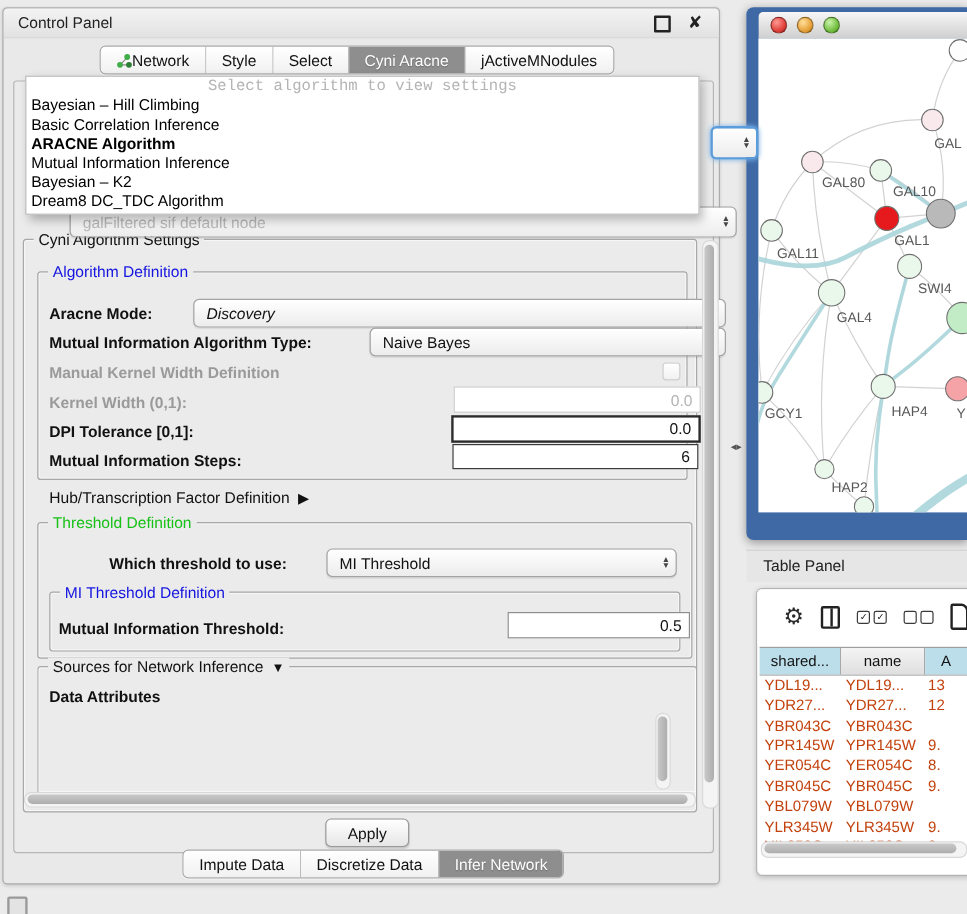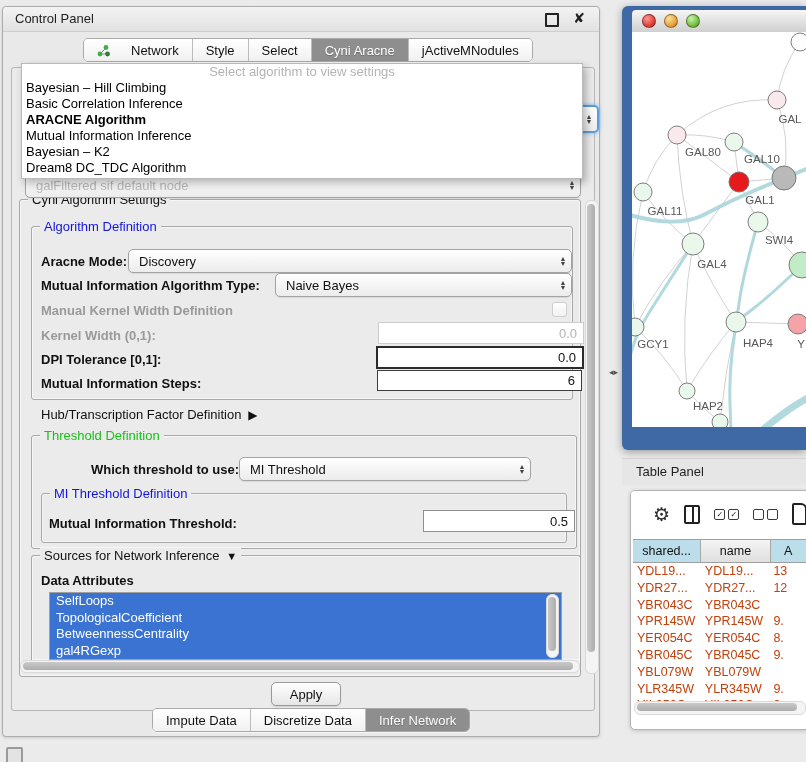--- a/index.html
+++ b/index.html
@@ -13,56 +13,56 @@
          border:1px solid #adadad;border-radius:4px;box-shadow:0 1px 3px rgba(0,0,0,.15);}
   .cp-titlebar{left:0;top:0;right:0;height:24px;background:linear-gradient(#f3f3f3,#e2e2e2);
          border-bottom:1px solid #cfcfcf;border-radius:4px 4px 0 0;}
   .cp-title{left:12px;top:4px;font-size:13px;color:#222;}
   .float-btn{right:40px;top:6px;width:10px;height:10px;border:2px solid #222;border-radius:1px;cursor:pointer;}
   .close-btn{right:14px;top:3px;font-size:14px;font-weight:bold;color:#222;cursor:pointer;}
 
   
   .seg{display:flex;height:22px;border:1px solid #a9a9a9;border-radius:5px;overflow:hidden;
        background:#fdfdfd;box-shadow:0 1px 0 rgba(255,255,255,.6);}
-  .seg .item{display:flex;align-items:center;gap:21px;padding:0 13px;font-size:13px;color:#111;
+  .seg .item{display:flex;align-items:center;gap:0;padding:0 13px;font-size:13px;color:#111;
        border-right:1px solid #bcbcbc;background:linear-gradient(#ffffff,#f1f1f1);cursor:pointer;white-space:nowrap;}
   .seg .item:last-child{border-right:none;}
   .seg .item.sel{background:#8e8e8e;color:#fff;text-shadow:0 1px 1px rgba(0,0,0,.25);}
 
   
   .content{left:8px;top:60px;width:582px;height:642px;background:#ebebeb;
            border:1px solid #b6b6b6;border-radius:3px;}
 
   
   .gbox{border:1px solid #a8a8a8;border-radius:3px;box-shadow:inset 0 0 0 1px rgba(255,255,255,.55);}
   .gtitle{position:absolute;top:-8px;left:8px;background:#ebebeb;padding:0 4px;font-size:13px;color:#111;white-space:nowrap;}
   .gtitle.blue{color:#1414e0;}
   .gtitle.green{color:#17c117;}
 
   .lbl{font-size:13px;font-weight:bold;color:#111;white-space:nowrap;}
   .lbl.dis{color:#9a9a9a;}
 
   .combo{border:1px solid #a3a3a3;border-radius:5px;background:linear-gradient(#ffffff,#ececec);
-         box-shadow:0 1px 1px rgba(0,0,0,.08);display:flex;align-items:center;cursor:pointer;}
+         box-shadow:0 1px 1px rgba(0,0,0,.08);display:flex;align-items:center;cursor:pointer;margin-left:33px;}
   .combo .cval{flex:1;padding:0 10px;font-size:13px;color:#111;}
   .combo .stepper{width:16px;display:flex;flex-direction:column;align-items:center;justify-content:center;
          color:#444;font-size:7px;line-height:5px;}
 
   .tfield{background:#fff;border:1px solid #8f8f8f;font-size:13px;color:#111;
           display:flex;align-items:center;justify-content:flex-end;padding:0 6px;}
   .tfield.dis{border:1px solid #cccccc;color:#b3b3b3;}
   .tfield.thick{border:2px solid #2b2b2b;}
   .tfield.mid{border:1.5px solid #3a3a3a;}
 
   .chk{width:13px;height:13px;border:1px solid #cfcfcf;border-radius:3px;background:linear-gradient(#fff,#f1f1f1);cursor:pointer;}
 
   
   .ddl{left:18px;top:56px;width:560px;height:114px;background:#fff;border:1px solid #b9b9b9;
        box-shadow:3px 4px 8px rgba(0,0,0,.28);z-index:40;}
-  .ddl .hint{height:16px;text-align:center;color:#b4b4b4;font-size:13px;line-height:16px;}
+  .ddl .hint{height:16px;text-align:center;color:#b4b4b4;font-size:13px;line-height:16px;font-family:Liberation Mono, monospace;}
   .ddl .opt{height:16px;line-height:16px;padding-left:4px;font-size:13px;color:#000;cursor:pointer;white-space:nowrap;}
   .ddl .opt.sel{font-weight:bold;}
 
   
   .sbv{background:#f4f4f4;border:1px solid #d9d9d9;border-radius:6px;}
   .sbv .thumb{position:absolute;left:1px;width:8px;background:linear-gradient(90deg,#c9c9c9,#adadad);border-radius:5px;cursor:pointer;}
   .sbh{background:#f4f4f4;border:1px solid #d9d9d9;border-radius:6px;}
   .sbh .thumb{position:absolute;top:1px;height:8px;background:linear-gradient(#c9c9c9,#adadad);border-radius:5px;cursor:pointer;}
 
   
@@ -170,21 +170,21 @@
     </div>
 
     <div class="abs gbox" style="left:16px;top:192px;width:560px;height:476px;">
       <span class="gtitle">Cyni Algorithm Settings</span>
     </div>
 
     <div class="abs gbox" style="left:28px;top:219px;width:540px;height:172px;">
       <span class="gtitle blue">Algorithm Definition</span>
     </div>
     <span class="abs lbl" style="left:38px;top:247px;">Aracne Mode:</span>
-    <div class="abs combo" style="left:125px;top:242px;width:442px;height:22px;">
+    <div class="abs combo" style="left:125px;top:242px;width:442px;height:22px;font-style:italic;">
       <span class="cval">Discovery</span>
       <span class="stepper">▲<br>▼</span>
     </div>
     <span class="abs lbl" style="left:38px;top:271px;">Mutual Information Algorithm Type:</span>
     <div class="abs combo" style="left:272px;top:266px;width:295px;height:22px;">
       <span class="cval">Naive Bayes</span>
       <span class="stepper">▲<br>▼</span>
     </div>
     <span class="abs lbl dis" style="left:38px;top:296px;">Manual Kernel Width Definition</span>
     <div class="abs chk" style="left:549px;top:295px;"></div>
@@ -222,26 +222,20 @@
         <span>0.5</span>
       </div>
 
     <div class="abs gbox" style="left:28px;top:548px;width:548px;height:104px;border-bottom:none;border-radius:3px 3px 0 0;">
       <span class="gtitle">
         <span>Sources for Network Inference</span>
         <span style="font-size:11px;">&nbsp;▼</span>
       </span>
     </div>
     <span class="abs lbl" style="left:38px;top:566px;">Data Attributes</span>
-    <div class="abs attrlist" style="left:46px;top:585px;width:511px;height:66px;" id="attr-list">
-        <div class="row">SelfLoops</div>
-        <div class="row">TopologicalCoefficient</div>
-        <div class="row">BetweennessCentrality</div>
-        <div class="row">gal4RGexp</div>
-      </div>
     <div class="abs sbv" style="left:543px;top:587px;width:11px;height:62px;">
       <span class="thumb" style="top:2px;height:54px;"></span>
     </div>
 
     <div class="abs sbh" style="left:17px;top:653px;width:558px;height:11px;">
       <span class="thumb" style="left:2px;width:550px;"></span>
     </div>
 
     <div class="abs sbv" style="left:582px;top:193px;width:12px;height:472px;">
       <span class="thumb" style="top:3px;height:448px;"></span>

